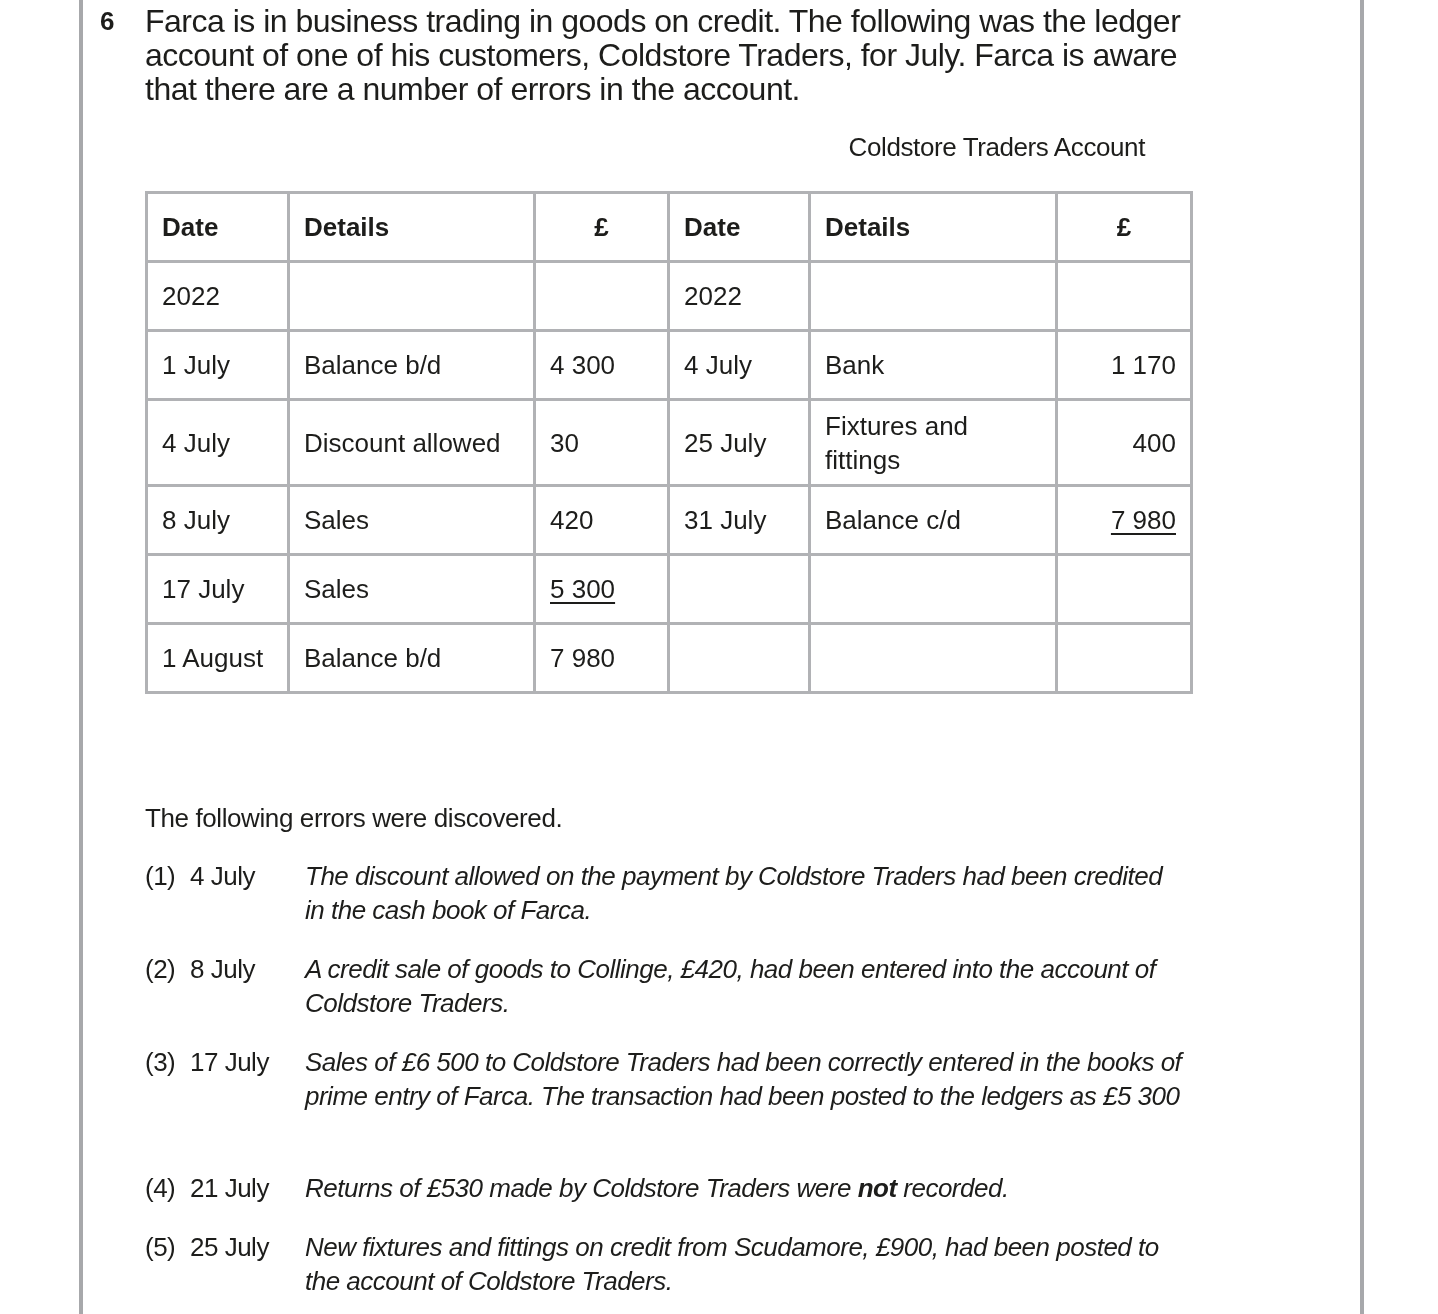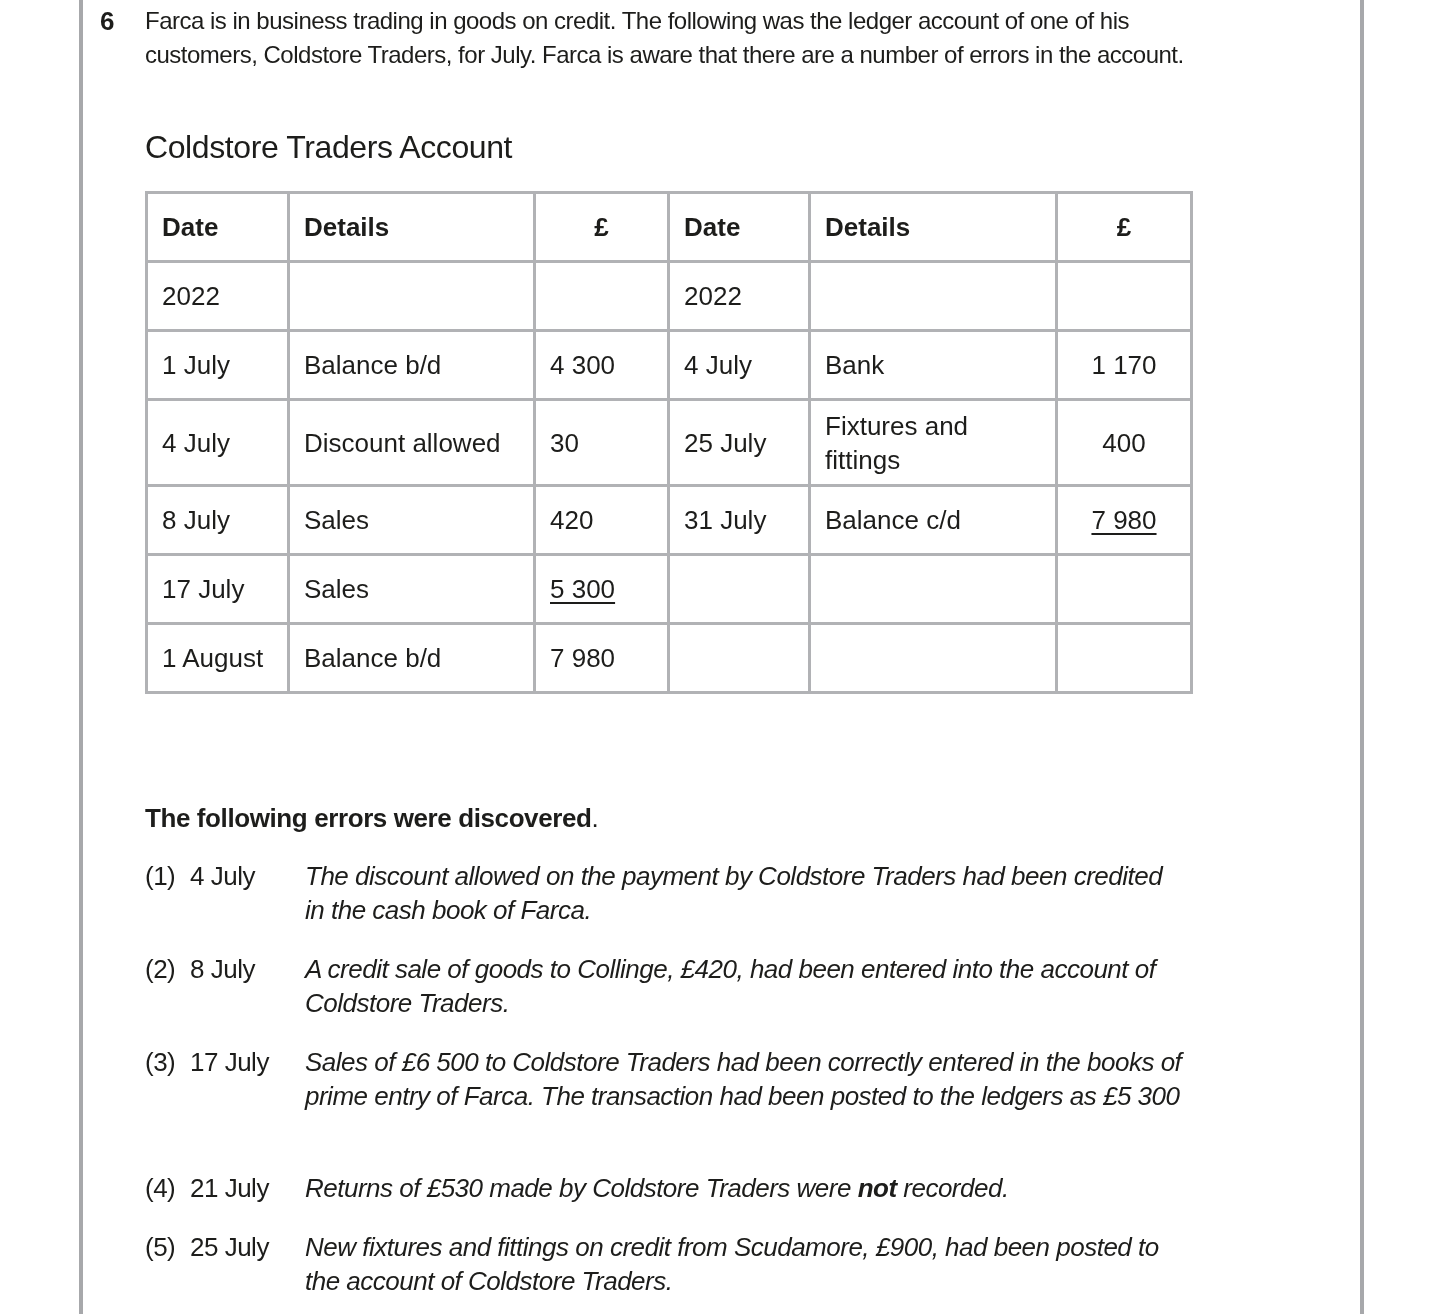--- a/index.html
+++ b/index.html
@@ -11,51 +11,51 @@
   .page-border-left {
     position: absolute; left: 79px; top: 0; width: 4px; height: 1314px; background: #a7a8ab;
   }
   .page-border-right {
     position: absolute; left: 1360px; top: 0; width: 4px; height: 1314px; background: #a7a8ab;
   }
   .qnum {
     position: absolute; left: 100px; top: 4px; font-weight: bold; font-size: 26px; line-height: 34px;
   }
   .intro {
-    position: absolute; left: 145px; top: 4px; width: 1060px; font-size: 24px; line-height: 34px;
+    position: absolute; left: 145px; top: 4px; width: 1060px; font-size: 32px; line-height: 34px;
     letter-spacing: -0.5px;
   }
   .acct-title {
-    position: absolute; left: 145px; top: 130px; width: 1000px; text-align: left;
-    font-size: 32px; line-height: 34px; letter-spacing: -0.4px;
+    position: absolute; left: 145px; top: 130px; width: 1000px; text-align: right;
+    font-size: 26px; line-height: 34px; letter-spacing: -0.4px;
   }
   table.ledger {
     position: absolute; left: 145px; top: 191px; border-collapse: collapse;
     font-size: 26px;
   }
   table.ledger td {
     border: 3px solid #b1b2b5; padding: 0 14px; vertical-align: middle;
     line-height: 34px; box-sizing: border-box;
   }
   .c-date { width: 142px; }
   .c-det { width: 246px; }
   .c-amt { width: 134px; }
   .c-date2 { width: 141px; }
   .c-det2 { width: 247px; }
-  .c-amt2 { width: 135px; text-align: center; }
+  .c-amt2 { width: 135px; text-align: right; }
   tr.h69 td { height: 69px; }
   tr.h86 td { height: 86px; }
   tr.hdr td { font-weight: bold; }
   .center { text-align: center !important; }
   .ul { text-decoration: underline; text-underline-offset: 4px; text-decoration-thickness: 2px; }
   .dul { border-bottom: 5px double #1d1d1b; padding-bottom: 1px; }
   .errors-title {
     position: absolute; left: 145px; top: 801px; font-size: 26px; line-height: 34px; letter-spacing: -0.4px;
   }
-  .errors-title b { font-weight: bold; }
+  .errors-title b { font-weight: normal; }
   .err {
     position: absolute; left: 145px; font-size: 26px; line-height: 34px; letter-spacing: -0.5px;
   }
   .err .num { position: absolute; left: 0; width: 44px; }
   .err .date { position: absolute; left: 45px; width: 115px; }
   .err .text { position: absolute; left: 160px; width: 880px; font-style: italic; }
 </style>
 </head>
 <body>
 

